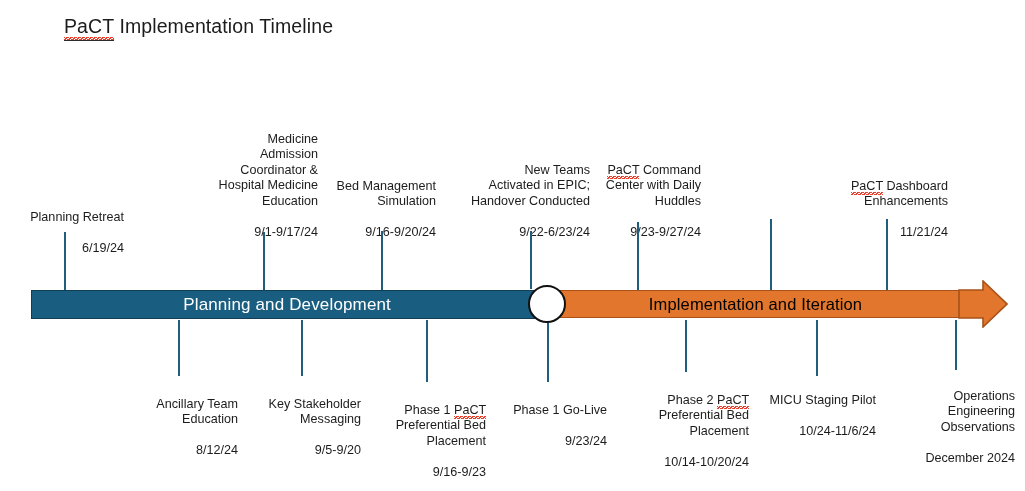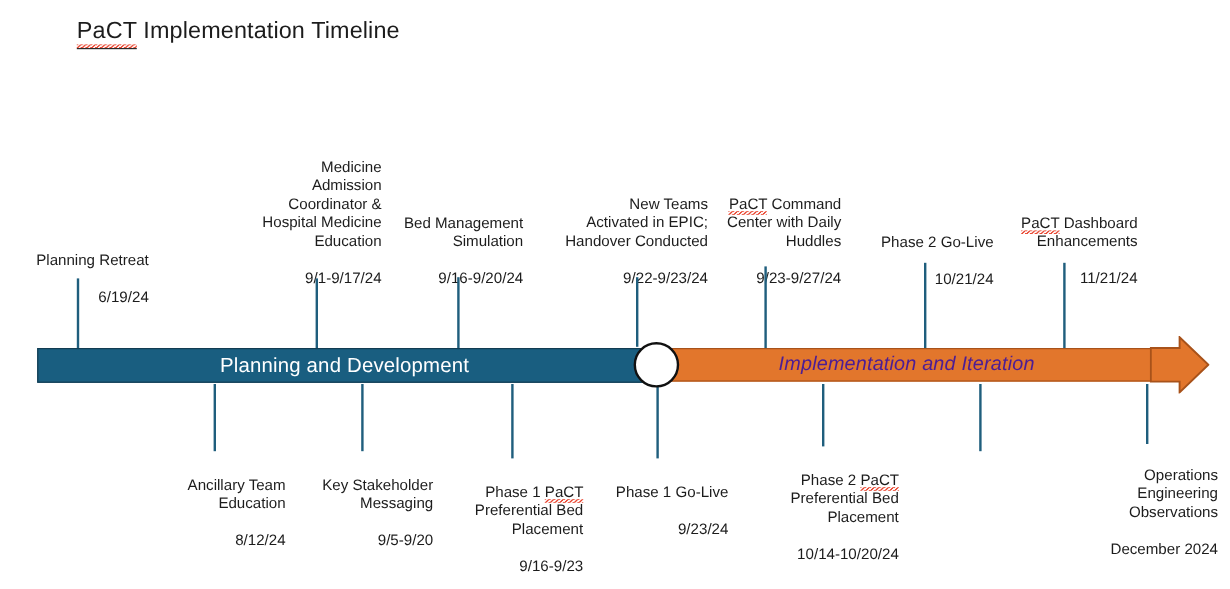--- a/index.html
+++ b/index.html
@@ -85,25 +85,24 @@
     height: 28px;
     background: #E2762C;
     border: 1px solid #a8521a;
     box-sizing: border-box;
   }
   .seg-orange .seg-label {
     position: absolute;
     left: 50%;
     top: 50%;
     transform: translate(-50%, -50%);
-    color: #4c1d95;
+    color: #000000;
     font-size: 16.5px;
     white-space: nowrap;
     letter-spacing: .15px;
-    font-style: italic;
   }
 
   
   #arrow-head {
     position: absolute;
     left: 958px;
     top: -5px;
     width: 50px;
     height: 48px;
   }
@@ -203,32 +202,28 @@
     <span class="ms-date">9/1-9/17/24</span>
   </div>
 
   <div class="milestone" style="left:326px; top:163px; width:110px;">
     <span class="ms-title">Bed Management Simulation</span>
     <span class="ms-date">9/16-9/20/24</span>
   </div>
 
   <div class="milestone" style="left:470px; top:147px; width:120px;">
     <span class="ms-title">New Teams Activated in EPIC; Handover Conducted</span>
-    <span class="ms-date">9/22-9/23/24</span>
+    <span class="ms-date">9/22-6/23/24</span>
   </div>
 
   <div class="milestone" style="left:575px; top:147px; width:126px;">
     <span class="ms-title"><span class="misspell-sm">PaCT</span><span> Command Center with Daily Huddles</span></span>
     <span class="ms-date">9/23-9/27/24</span>
   </div>
 
-  <div class="milestone" style="left:712px; top:179px; width:116px;">
-    <span class="ms-title">Phase 2 Go-Live</span>
-    <span class="ms-date">10/21/24</span>
-  </div>
 
   <div class="milestone" style="left:824px; top:163px; width:124px;">
     <span class="ms-title"><span class="misspell-sm">PaCT</span><span> Dashboard Enhancements</span></span>
     <span class="ms-date">11/21/24</span>
   </div>
 
   <div class="milestone" style="left:118px; top:381px; width:120px;">
     <span class="ms-title">Ancillary Team Education</span>
     <span class="ms-date">8/12/24</span>
   </div>
@@ -246,19 +241,23 @@
   <div class="milestone" style="left:487px; top:387px; width:120px;">
     <span class="ms-title">Phase 1 Go-Live</span>
     <span class="ms-date">9/23/24</span>
   </div>
 
   <div class="milestone" style="left:621px; top:377px; width:128px;">
     <span class="ms-title"><span>Phase 2 </span><span class="misspell-sm">PaCT</span><span> Preferential Bed Placement</span></span>
     <span class="ms-date">10/14-10/20/24</span>
   </div>
 
+  <div class="milestone" style="left:756px; top:377px; width:120px;">
+    <span class="ms-title">MICU Staging Pilot</span>
+    <span class="ms-date">10/24-11/6/24</span>
+  </div>
 
   <div class="milestone" style="left:895px; top:373px; width:120px;">
     <span class="ms-title">Operations Engineering Observations</span>
     <span class="ms-date">December 2024</span>
   </div>
 
 </div>
 
 </body></html>

